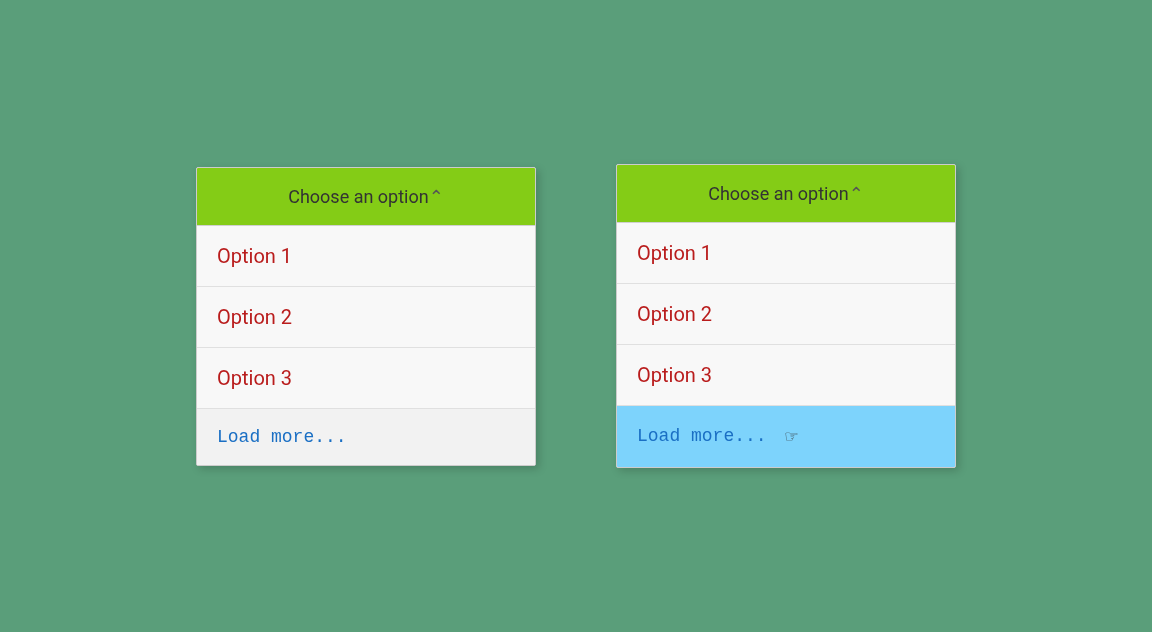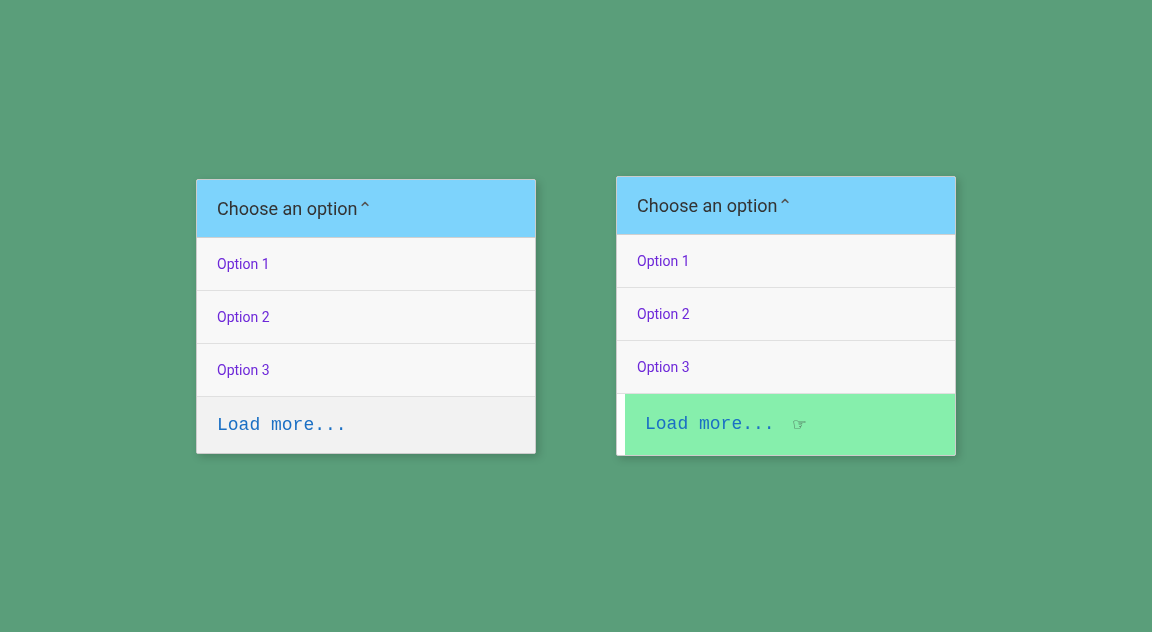--- a/index.html
+++ b/index.html
@@ -18,61 +18,60 @@
     .dropdown-container {
       width: 340px;
       background: #fff;
       border: 1px solid #ccc;
       box-shadow: 3px 3px 8px rgba(0,0,0,0.18);
       border-radius: 2px;
       overflow: hidden;
     }
 
     .dropdown-header {
-      background-color: #7dd3fc;
+      background-color: #84cc16;
       padding: 18px 20px;
       display: flex;
       align-items: center;
-      justify-content: flex-start;
+      justify-content: center;
       cursor: pointer;
       border-bottom: 1px solid #d0d0d0;
     }
 
     .dropdown-header-text {
       font-size: 18px;
       color: #333;
       font-weight: 400;
     }
 
     .chevron-icon {
       font-size: 18px;
       color: #555;
     }
 
     .dropdown-item {
       padding: 18px 20px;
       border-bottom: 1px solid #e0e0e0;
-      font-size: 14px;
-      color: #6d28d9;
+      font-size: 20px;
+      color: #b91c1c;
       background: #f8f8f8;
       cursor: pointer;
     }
 
     .dropdown-load-more {
       padding: 18px 20px;
       font-size: 18px;
       color: #1a6fc4;
       background: #f2f2f2;
       cursor: pointer;
       font-family: Liberation Mono, monospace;
     }
 
     .dropdown-load-more.hovered {
-      background: #86efac;
-      margin-left: 8px;
+      background: #7dd3fc;
     }
 
     .cursor-hand {
       display: inline-block;
       font-size: 22px;
       margin-left: 8px;
       vertical-align: middle;
     }
   </style>
 </head>

